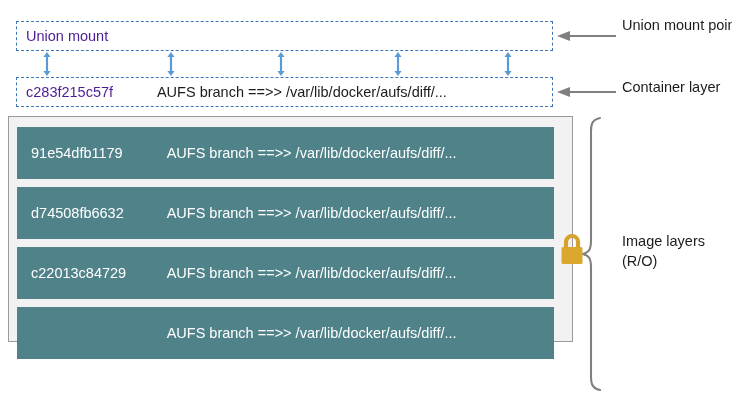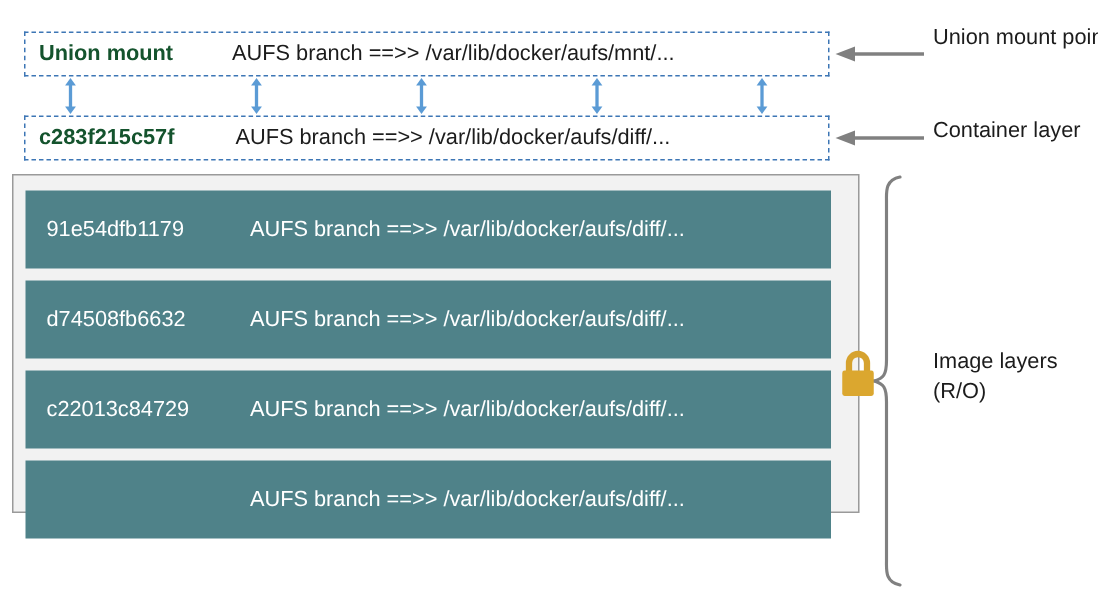--- a/index.html
+++ b/index.html
@@ -31,23 +31,22 @@
   }
   #union-row  { top: 21px; }
   #container-row { top: 77px; }
 
   .row-id {
     position: absolute;
     left: 9px;
     top: 50%;
     transform: translateY(-50%);
     font-size: 14.5px;
-    color: #14532d;
-    white-space: nowrap;
-    font-weight: bold;
+    color: #4c1d95;
+    white-space: nowrap;
   }
   .row-branch {
     position: absolute;
     left: 50%;
     top: 50%;
     transform: translate(-44%, -50%);
     font-size: 14.5px;
     color: #1c1c1c;
     white-space: nowrap;
   }
@@ -129,21 +128,20 @@
     pointer-events: none;
   }
 </style>
 </head>
 <body>
 
 <div id="diagram">
 
   <div id="union-row" class="dashed-row">
     <span class="row-id">Union mount</span>
-    <span class="row-branch">AUFS branch ==&gt;&gt; /var/lib/docker/aufs/mnt/...</span>
   </div>
 
   <div id="container-row" class="dashed-row">
     <span class="row-id">c283f215c57f</span>
     <span class="row-branch">AUFS branch ==&gt;&gt; /var/lib/docker/aufs/diff/...</span>
   </div>
 
   <div class="dbl-arrow" style="left:41px">
     <svg viewBox="0 0 12 24" width="12" height="24">
       <line x1="6" y1="4" x2="6" y2="20" stroke="#5b9bd5" stroke-width="2.2"></line>

